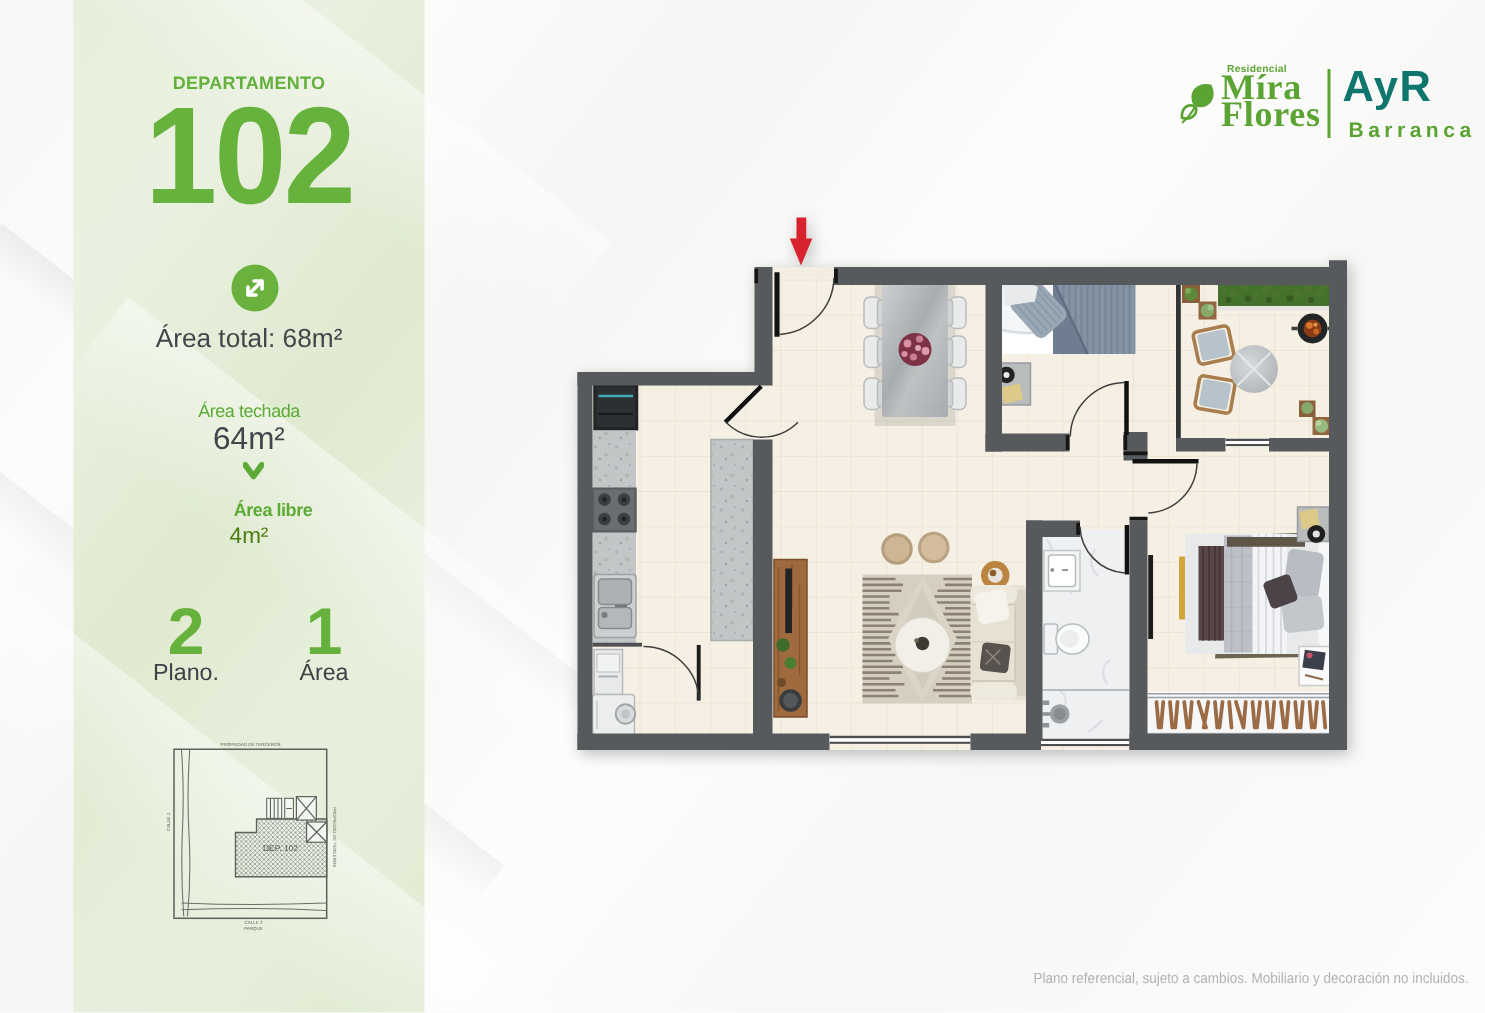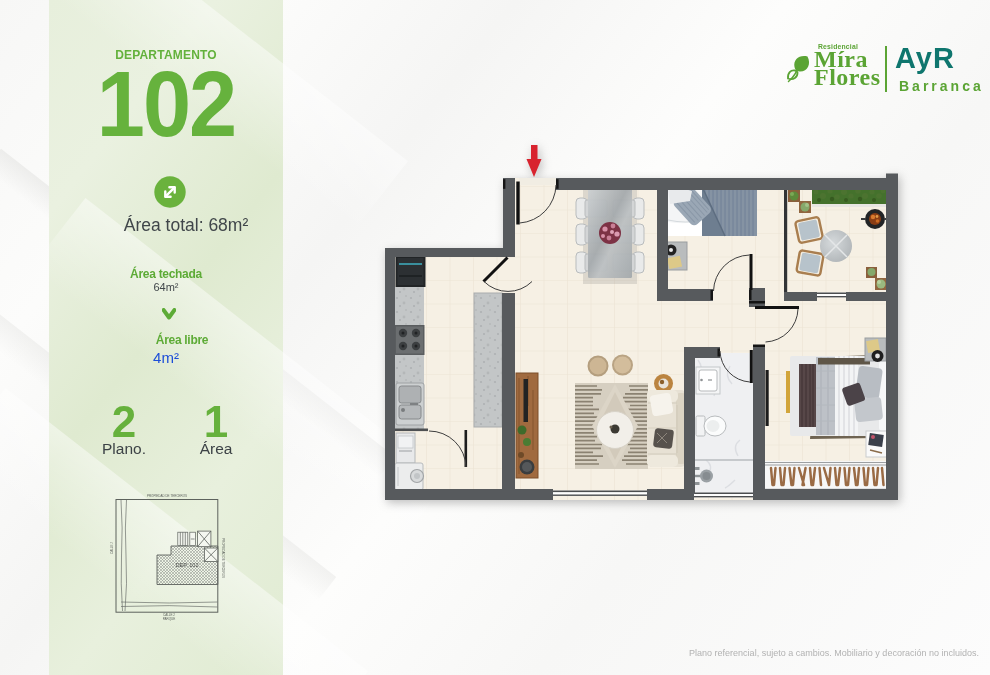--- a/index.html
+++ b/index.html
@@ -10,24 +10,24 @@
     background:linear-gradient(128deg, #f7f7f6 0%, #fcfcfb 18%, #f5f5f4 34%, #fdfdfc 52%, #f7f7f6 70%, #fcfcfc 100%);}
   #panel{left:49px;top:0;width:234px;height:675px;
     background:linear-gradient(128deg,#e7efdc 0%,#eaf1e0 22%,#dfead0 48%,#e8f0dd 72%,#e0ebd2 100%);}
   #panel .streak{position:absolute;width:460px;height:90px;transform:rotate(38deg);
     background:linear-gradient(rgba(255,255,255,.45),rgba(255,255,255,0));}
   .ctr{width:234px;text-align:center;}
   #dept{top:48px;color:#63b13c;font-weight:bold;font-size:12px;letter-spacing:0.2px;}
   #num{top:52px;color:#66b23d;font-weight:bold;font-size:92px;letter-spacing:-2px;
        transform:scaleX(.94);transform-origin:center;}
   #areatotal{top:214.5px;color:#40464a;font-size:17.5px;}
-  #areatech{top:267px;color:#5dab36;font-size:12px;font-weight:bold;letter-spacing:-0.3px;}
-  #m64{top:281px;color:#40464a;font-size:11px;}
+  #areatech{top:267px;color:#5dab36;font-size:12px;font-weight:normal;letter-spacing:-0.3px;}
+  #m64{top:281px;color:#40464a;font-size:21px;}
   #arealibre{top:332.5px;color:#5dab36;font-size:12px;font-weight:bold;letter-spacing:-0.3px;padding-left:16px;}
-  #m4{top:349px;color:#1d4ed8;font-size:15px;}
+  #m4{top:349px;color:#4d7c0f;font-size:15px;}
   .bignum{top:400px;color:#66b13c;font-size:44px;font-weight:bold;width:100px;text-align:center;line-height:44px;}
   .bignumlab{top:440px;color:#3c4246;font-size:15.5px;width:100px;text-align:center;}
   #caption{left:689px;top:647px;color:#b2b2b2;font-size:9.8px;white-space:nowrap;transform:scaleX(.92);transform-origin:left;}
   
   #residencial{left:818px;top:42.5px;color:#5ba434;font-size:6.8px;font-weight:bold;letter-spacing:.2px;}
   .mira{left:814px;top:50px;color:#5ba434;font-family:"Liberation Serif",serif;
         font-weight:bold;font-size:24px;line-height:18px;letter-spacing:.5px;}
   #divider{left:885px;top:46px;width:1.5px;height:46px;background:#5ba434;}
   #ayr{left:895px;top:44px;color:#0f766e;font-size:29px;font-weight:bold;letter-spacing:1px;line-height:29px;}
   #barranca{left:899px;top:77.5px;color:#5ba434;font-size:14px;font-weight:bold;letter-spacing:3px;}
@@ -51,21 +51,21 @@
 
 <svg class="abs" style="left:154px;top:176px;" width="32" height="32" viewBox="0 0 32 32">
   <circle cx="16" cy="16" r="15.7" fill="#6ab23d"></circle>
   <g stroke="#fff" stroke-width="2.4" fill="none" stroke-linecap="round" stroke-linejoin="round">
     <line x1="11.6" y1="20.4" x2="20.4" y2="11.6"></line>
     <path d="M15.4 11.3 L20.7 11.3 L20.7 16.6"></path>
     <path d="M11.3 15.4 L11.3 20.7 L16.6 20.7"></path>
   </g>
 </svg>
 
-<div id="areatotal" class="abs ctr" style="left:49px;padding-left:20px;">Área total: 68m²</div>
+<div id="areatotal" class="abs ctr" style="left:49px;">Área total: 68m²</div>
 
 <div id="areatech" class="abs ctr" style="left:49px;">Área techada</div>
 
 <div id="m64" class="abs ctr" style="left:49px;">64m²</div>
 
 <svg class="abs" style="left:162px;top:308px;" width="14" height="14" viewBox="0 0 14 14">
   <path d="M1.5 2 L7 9.5 L12.5 2" fill="none" stroke="#5dab36" stroke-width="4" stroke-linecap="round" stroke-linejoin="round"></path>
 </svg>
 
 <div id="arealibre" class="abs ctr" style="left:49px;">Área libre</div>

